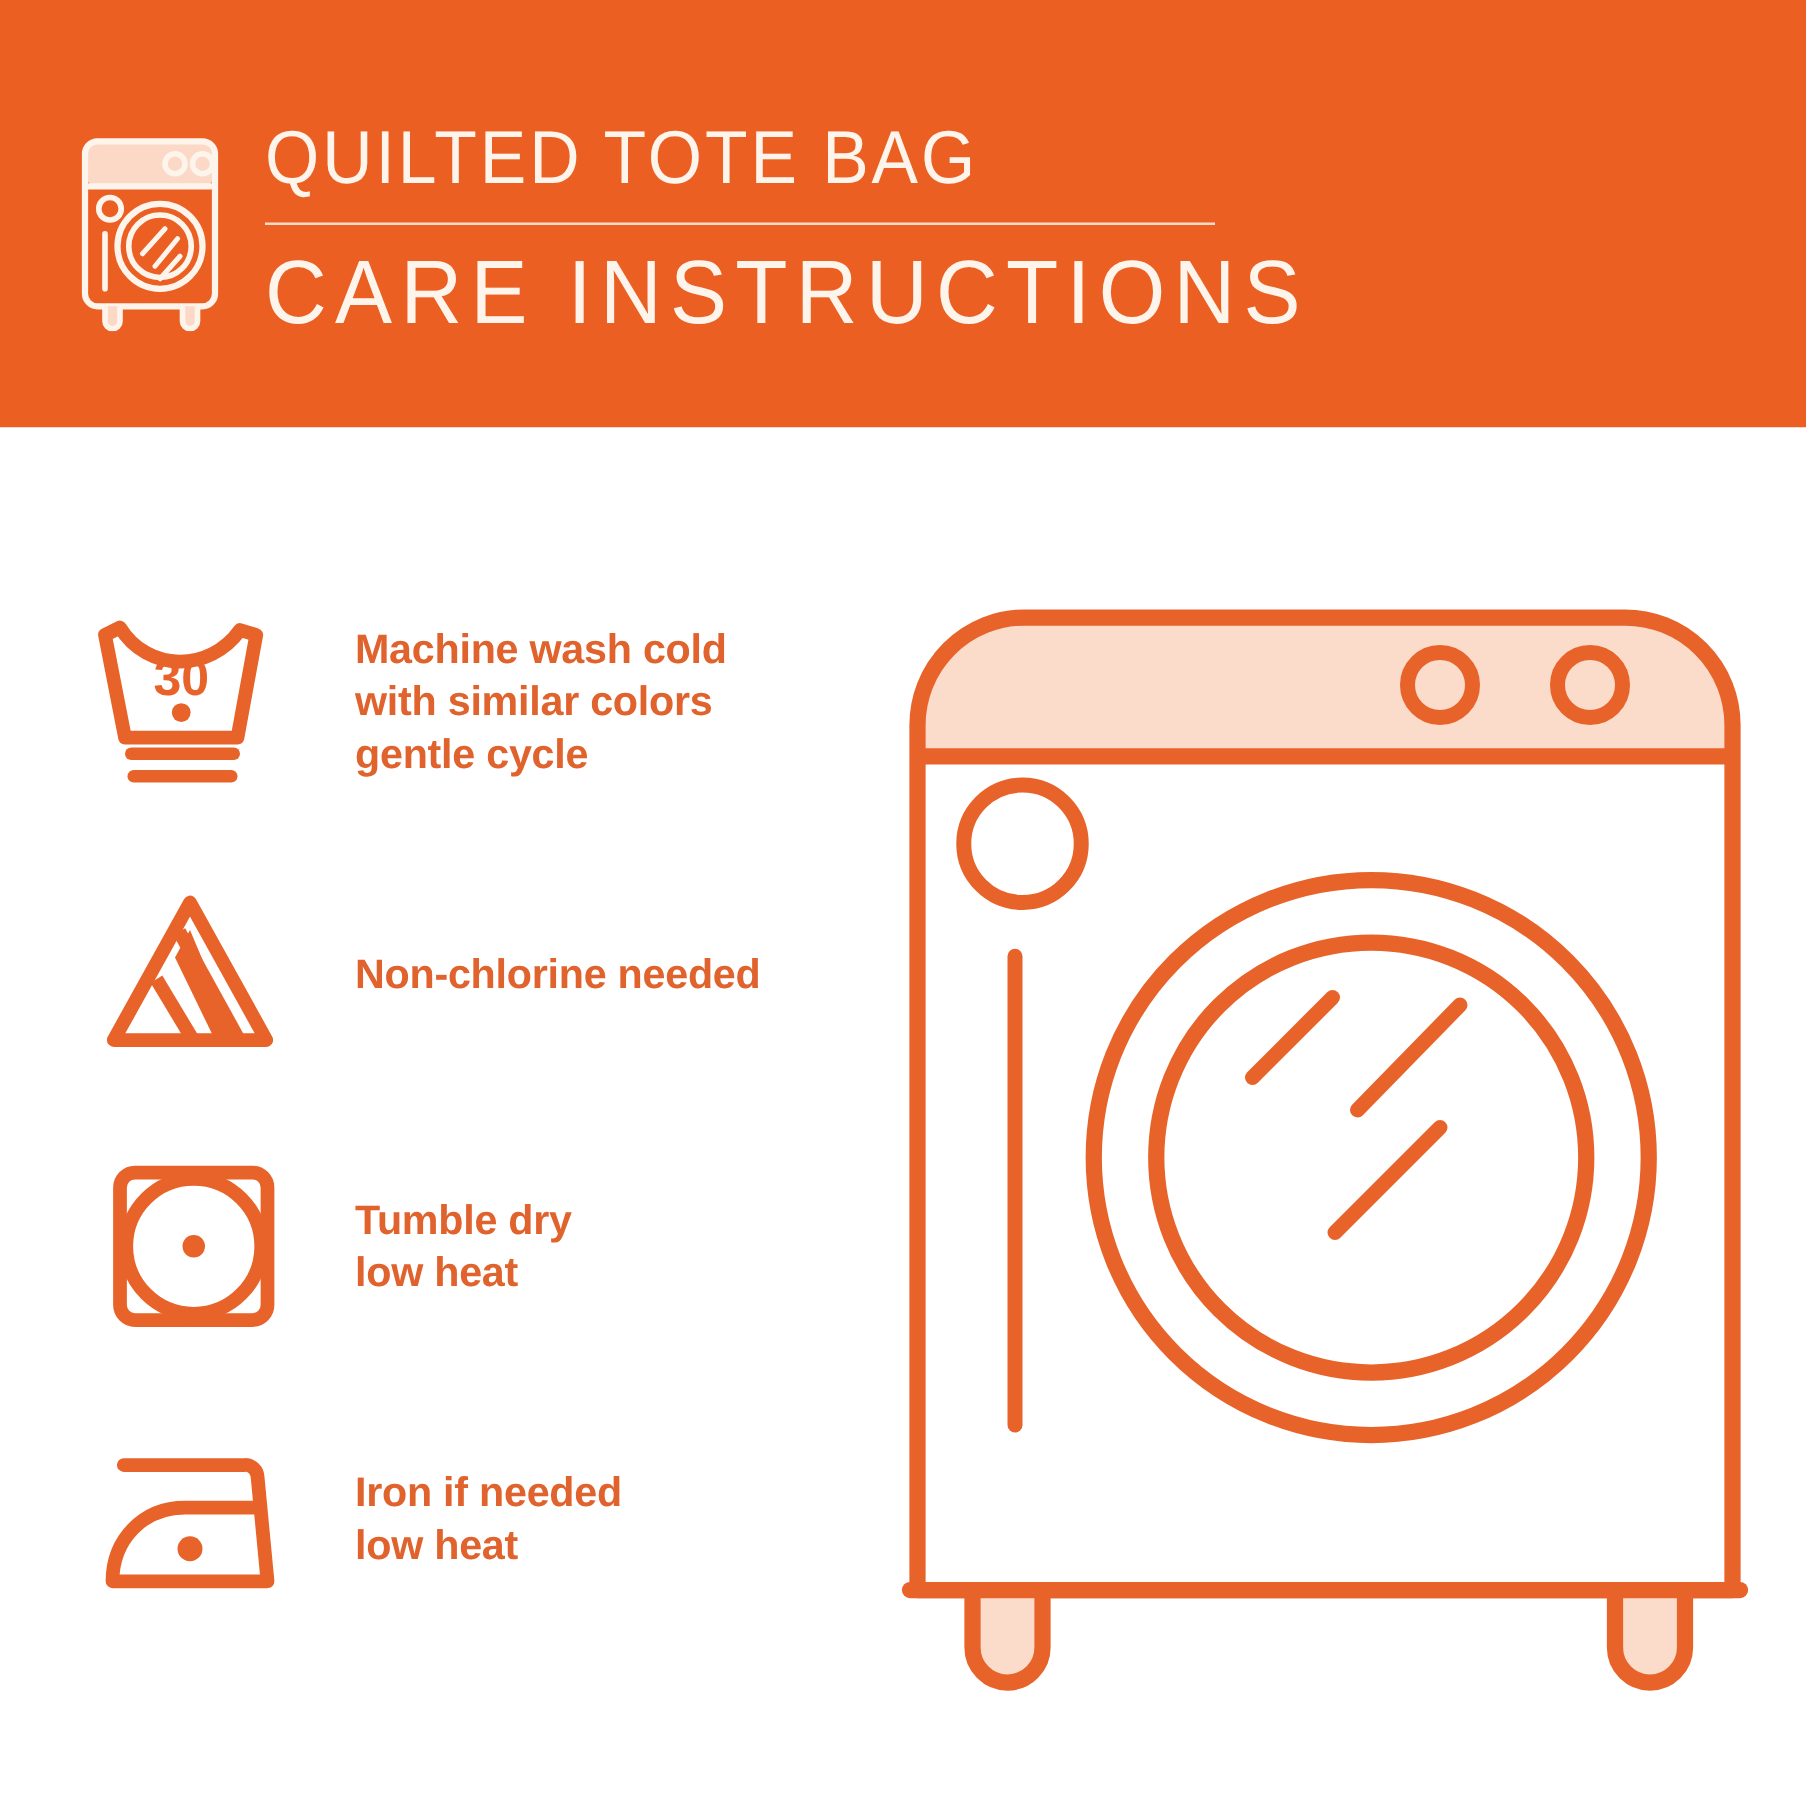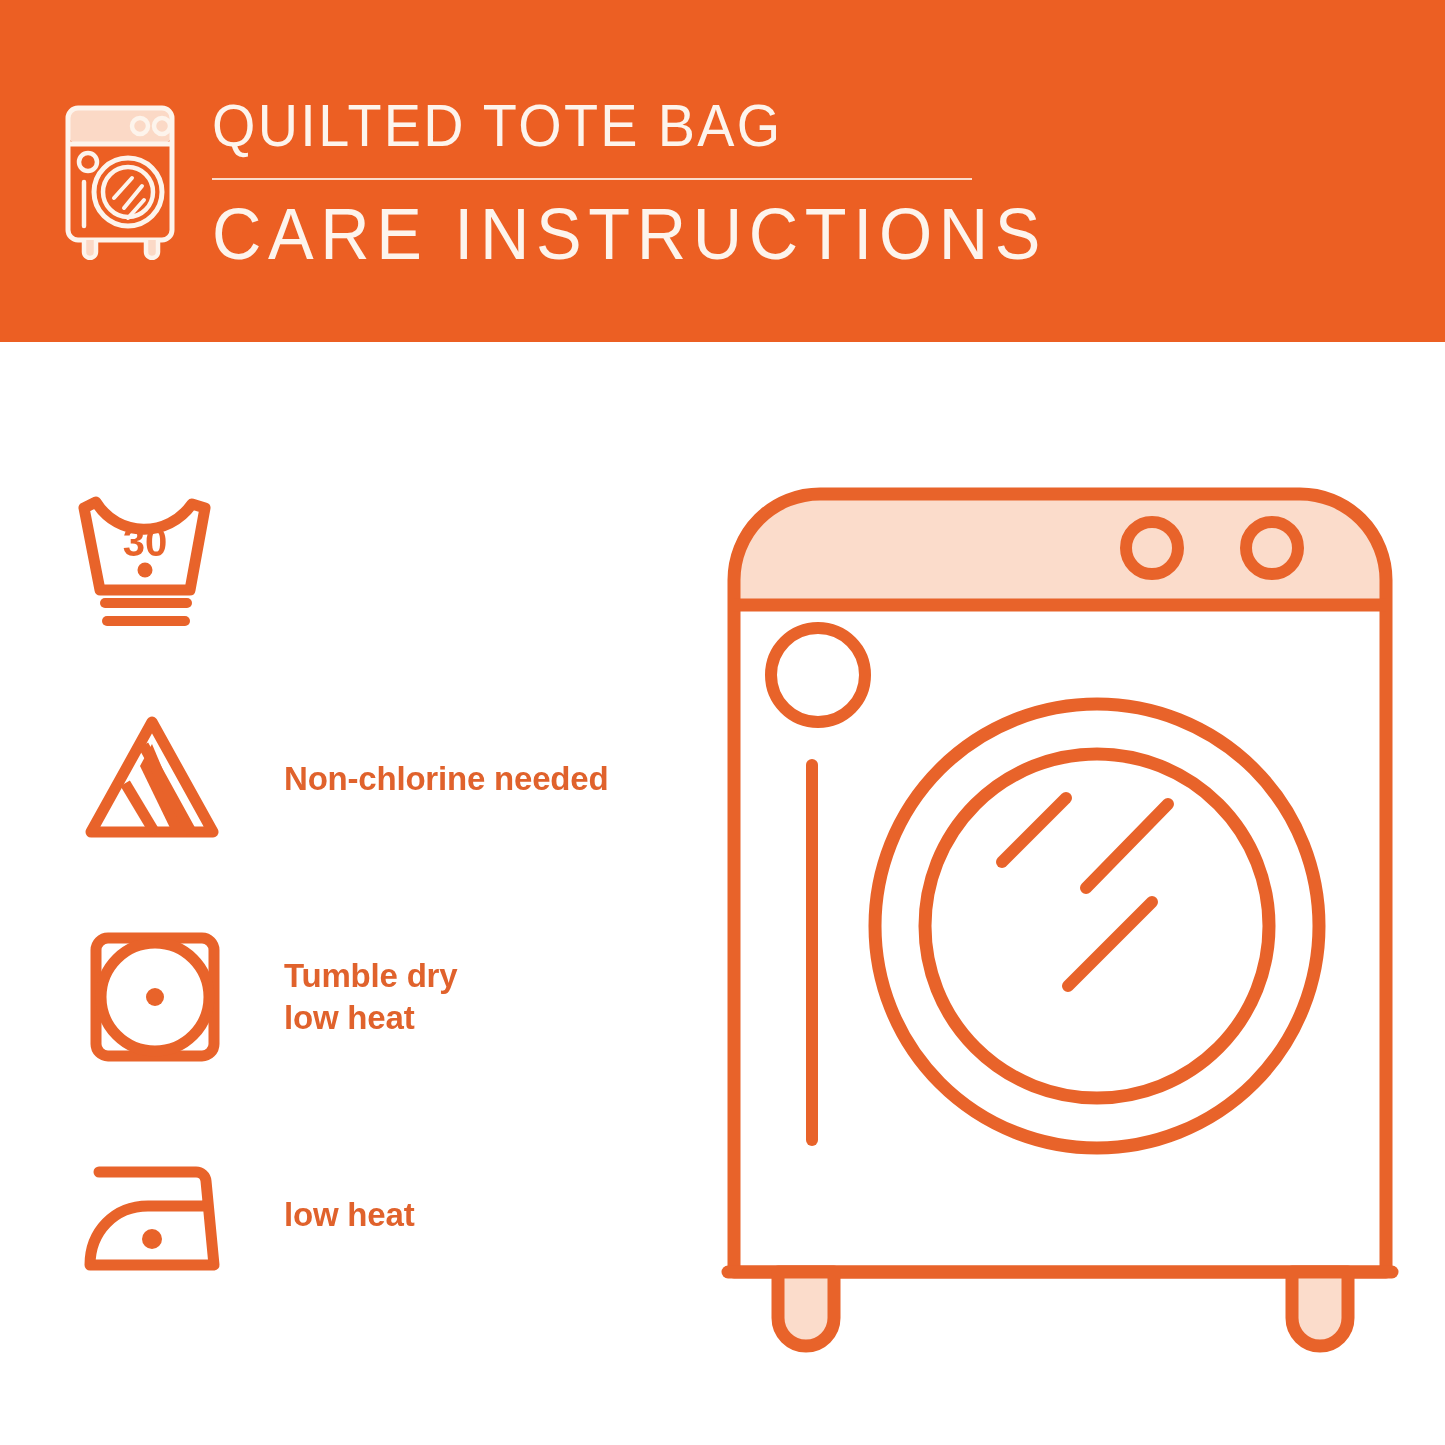--- a/index.html
+++ b/index.html
@@ -23,21 +23,21 @@
     width: 1445px;
     height: 342px;
     background: #EC5F23;
     box-sizing: border-box;
   }
   .header-inner {
     position: absolute;
     left: 62px;
     top: 92px;
     display: flex;
-    align-items: flex-start;
+    align-items: center;
   }
   .header-icon {
     width: 118px;
     height: 160px;
     flex: 0 0 auto;
     margin-top: 8px;
   }
   .header-titles {
     margin-left: 32px;
     display: flex;
@@ -166,20 +166,25 @@
     <div class="care-row">
       <div class="care-symbol">
         <svg viewBox="0 0 180 150" xmlns="http://www.w3.org/2000/svg">
           <path d="M22 22 L34 16 C56 52 106 52 130 18 L143 22 L128 104 L38 104 Z" fill="none" stroke="#E8632A" stroke-width="11" stroke-linejoin="round" stroke-linecap="round"></path>
           <text x="83" y="70" fill="#E8632A" font-family="Liberation Sans, sans-serif" font-size="40" font-weight="700" text-anchor="middle">30</text>
           <circle cx="83" cy="84" r="7.5" fill="#E8632A"></circle>
           <rect x="38" y="112" width="92" height="10" rx="5" fill="#E8632A"></rect>
           <rect x="40" y="130" width="88" height="10" rx="5" fill="#E8632A"></rect>
         </svg>
       </div>
+      <div class="care-text">
+        <span class="ln">Machine wash cold</span>
+        <span class="ln">with similar colors</span>
+        <span class="ln">gentle cycle</span>
+      </div>
     </div>
 
     <div class="care-row">
       <div class="care-symbol">
         <svg viewBox="0 0 180 150" xmlns="http://www.w3.org/2000/svg">
           <path d="M90 18 L151 128 L29 128 Z" fill="none" stroke="#E8632A" stroke-width="11" stroke-linejoin="round"></path>
           <path d="M90 40 L127 128 L110 128 L78 62 Z" fill="#E8632A"></path>
           <path d="M69 78 L96 128 L80 128 L57 88 Z" fill="#E8632A" opacity="0"></path>
           <line x1="84" y1="46" x2="127" y2="124" stroke="#E8632A" stroke-width="11" stroke-linecap="square"></line>
           <line x1="66" y1="84" x2="90" y2="124" stroke="#E8632A" stroke-width="11" stroke-linecap="square"></line>
@@ -206,20 +211,21 @@
 
     <div class="care-row">
       <div class="care-symbol">
         <svg viewBox="0 0 180 150" xmlns="http://www.w3.org/2000/svg">
           <path d="M37 32 L134 32 a10 10 0 0 1 10 9 L152 125 L28 125
                    C28 92 52 66 86 66 L140 66" fill="none" stroke="#E8632A" stroke-width="11" stroke-linejoin="round" stroke-linecap="round"></path>
           <circle cx="90" cy="99" r="10" fill="#E8632A"></circle>
         </svg>
       </div>
       <div class="care-text">
+        <span class="ln">Iron if needed</span>
         <span class="ln">low heat</span>
       </div>
     </div>
 
   </div>
 
   <div class="washer-wrap">
     <svg viewBox="0 0 720 920" xmlns="http://www.w3.org/2000/svg">
 
       <path d="M34 120 a86 86 0 0 1 86 -86 L600 34 a86 86 0 0 1 86 86 L686 145 L34 145 Z" fill="#FBDCCB"></path>

